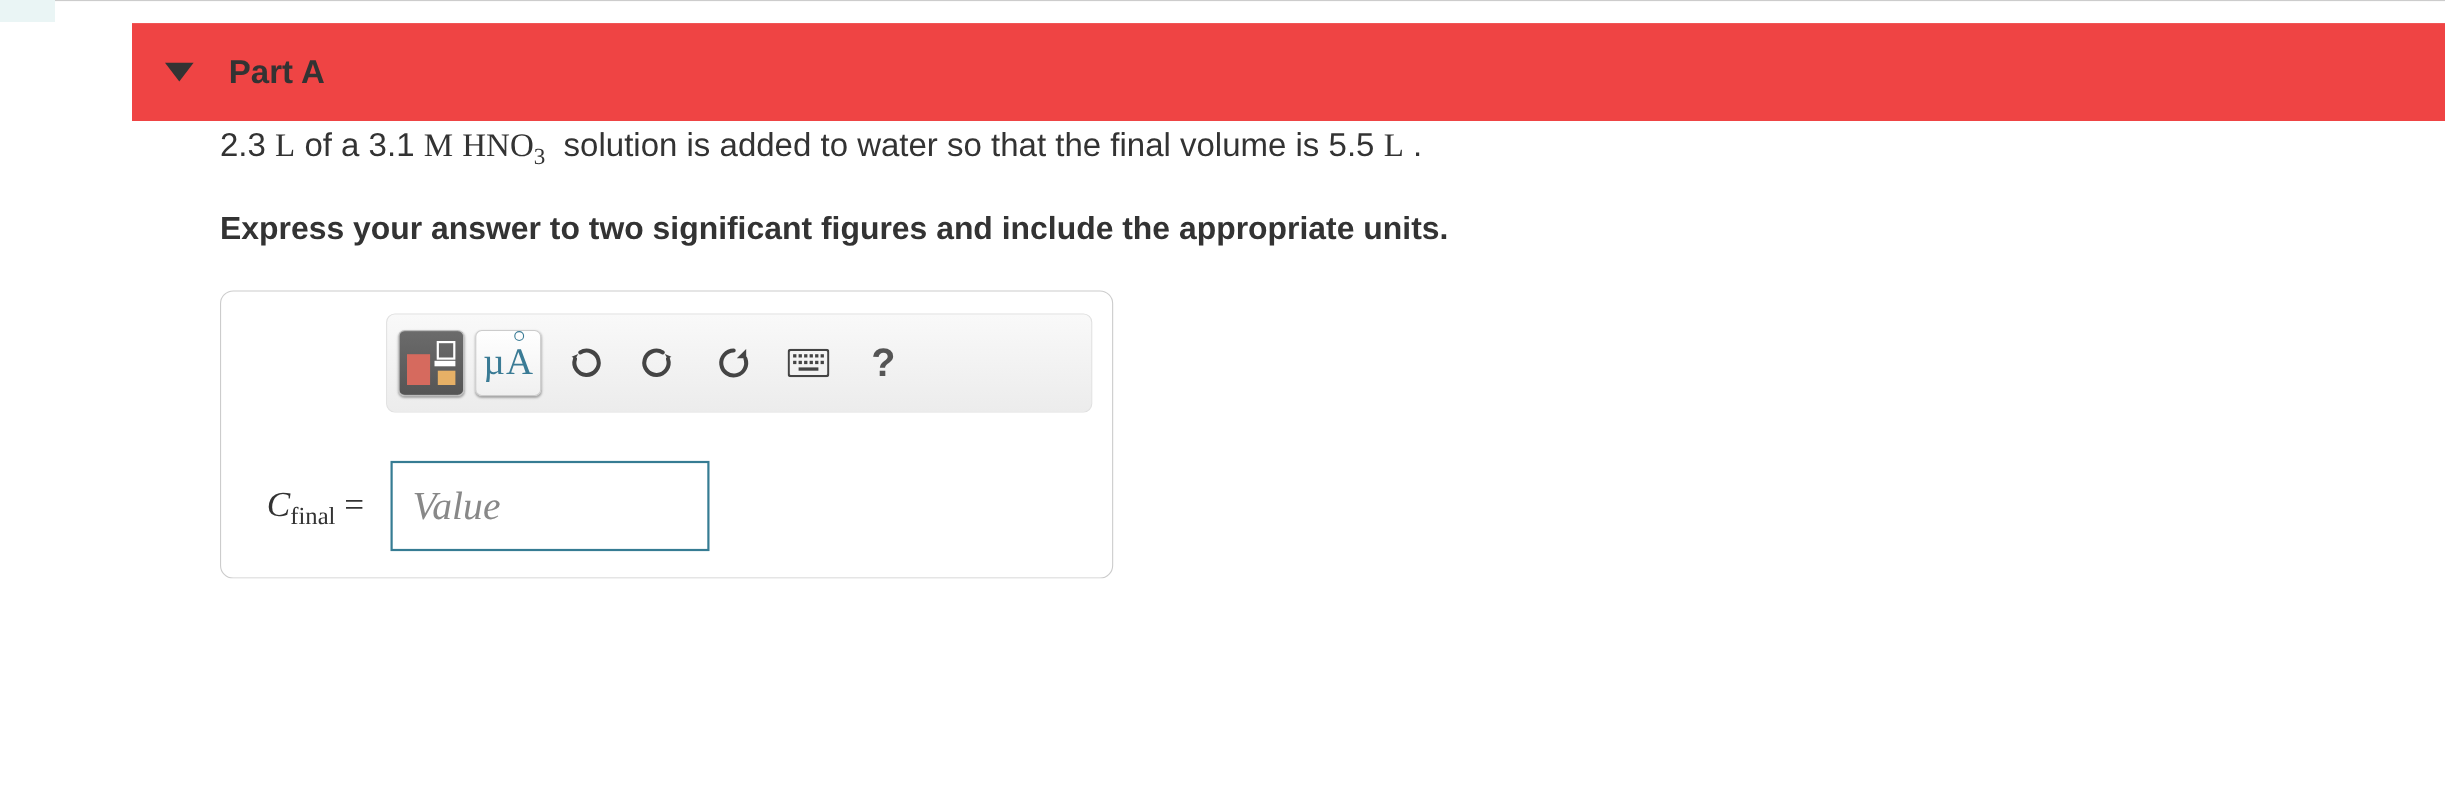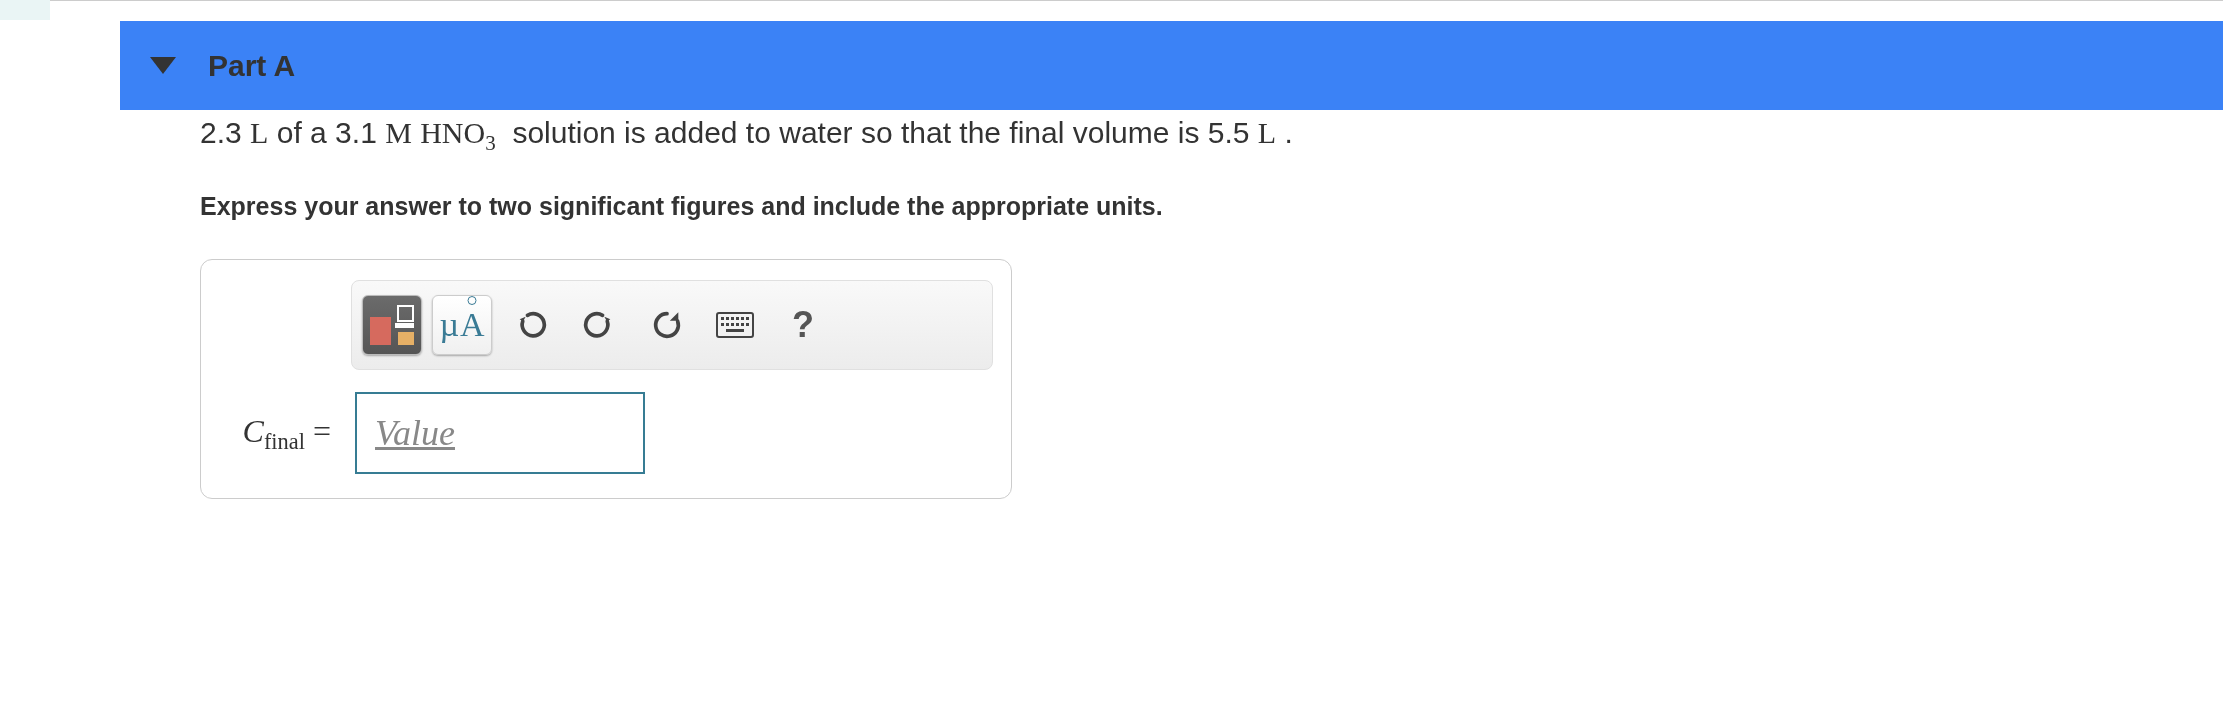--- a/index.html
+++ b/index.html
@@ -21,21 +21,21 @@
     position: absolute;
     left: 0;
     top: 0;
     width: 50px;
     height: 20px;
     background: #eaf5f5;
   }
 
   .part-header {
     margin: 20px 0 0 120px;
-    background: #3b82f6;
+    background: #ef4444;
     padding: 22px 30px;
     display: flex;
     align-items: center;
     gap: 32px;
   }
 
   .part-header .caret {
     width: 0;
     height: 0;
     border-left: 13px solid transparent;
@@ -58,21 +58,21 @@
     font-size: 30px;
     color: #333;
   }
 
   .question .var {
     font-family: "Times New Roman", serif;
   }
 
   .instruction {
     margin-top: 28px;
-    font-size: 25px;
+    font-size: 29px;
     font-weight: bold;
     color: #333;
   }
 
   .answer-area {
     margin-top: 34px;
     width: 770px;
     border: 1px solid #ccc;
     border-radius: 12px;
     padding: 20px 20px 24px 20px;
@@ -183,21 +183,21 @@
   }
 
   .help {
     font-family: "Helvetica Neue", Arial, sans-serif;
     font-size: 36px;
     font-weight: bold;
     color: #555;
   }
 
   .answer-row {
-    margin-top: 22px;
+    margin-top: 44px;
     display: flex;
     align-items: center;
     gap: 24px;
   }
 
   .label {
     font-family: "Times New Roman", serif;
     font-size: 32px;
     color: #333;
     min-width: 110px;
@@ -207,21 +207,21 @@
 
   .field {
     font-family: "Times New Roman", serif;
     font-style: italic;
     font-size: 36px;
     color: #888;
     border: 2px solid #367c93;
     padding: 12px 18px;
     background: #fff;
   }
-  .field.value { width: 250px; text-decoration: underline; }
+  .field.value { width: 250px; }
   .field.units { width: 150px; }
 
   sub { font-size: 0.7em; vertical-align: sub; }
 </style>
 </head>
 <body>
 
 <div class="page">
   <div class="leftpad"></div>
 

